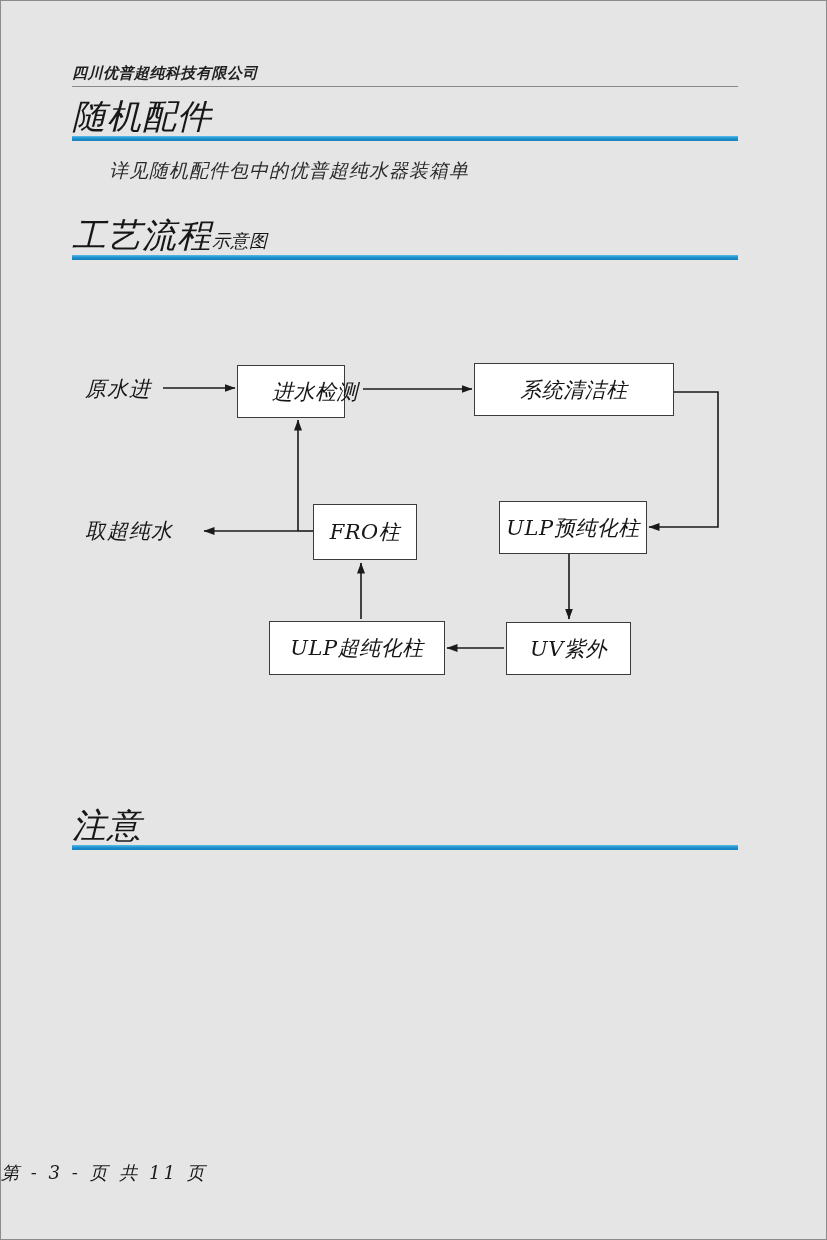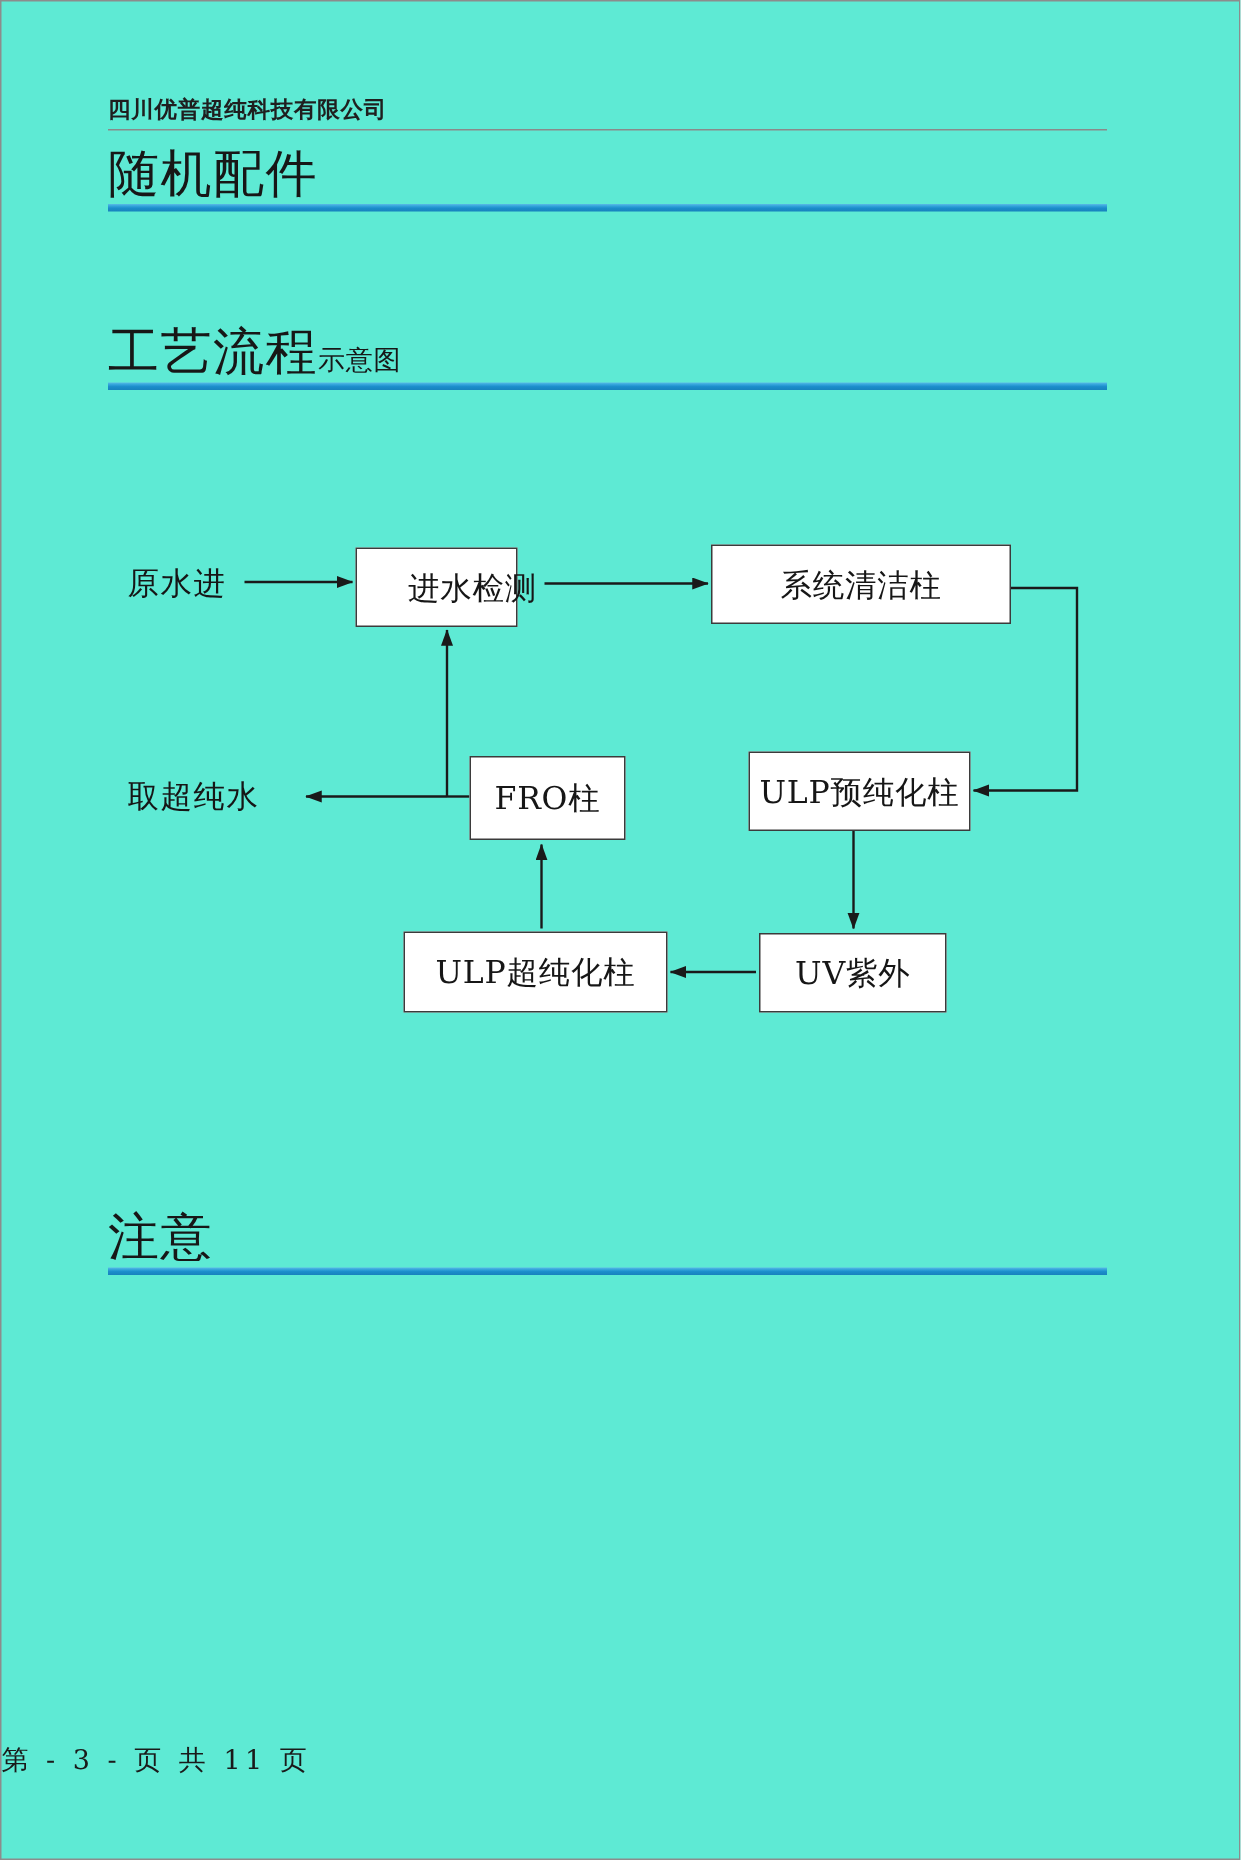--- a/index.html
+++ b/index.html
@@ -8,24 +8,25 @@
     background: #ffffff;
   }
   body {
     font-family: "DejaVu Serif", "Liberation Serif", serif;
     color: #1a1a1a;
   }
   .page {
     position: relative;
     width: 827px;
     height: 1240px;
-    background: #5eead4;
+    background: #e5e5e5;
     border: 1px solid #8c8c8c;
     box-sizing: border-box;
     overflow: hidden;
+    font-style: italic;
   }
 
   
   .doc-header {
     position: absolute;
     left: 71px;
     top: 63px;
     width: 666px;
     border-bottom: 1.2px solid #8a8a8a;
     padding-bottom: 3px;
@@ -155,20 +156,21 @@
   <div class="doc-header">
     <div class="company">四川优普超纯科技有限公司</div>
   </div>
 
   <div class="section-head" style="top:97px;">
     <div class="h-line">
       <span class="h-main">随机配件</span><span class="h-sub"></span>
     </div>
     <div class="rule-blue"></div>
   </div>
+  <div class="body-line" style="top:157px;">详见随机配件包中的优普超纯水器装箱单</div>
 
   <div class="section-head" style="top:216px;">
     <div class="h-line">
       <span class="h-main">工艺流程</span><span class="h-sub">示意图</span>
     </div>
     <div class="rule-blue"></div>
   </div>
 
   <svg id="flowchart" viewBox="0 0 827 1240">
     <defs>

